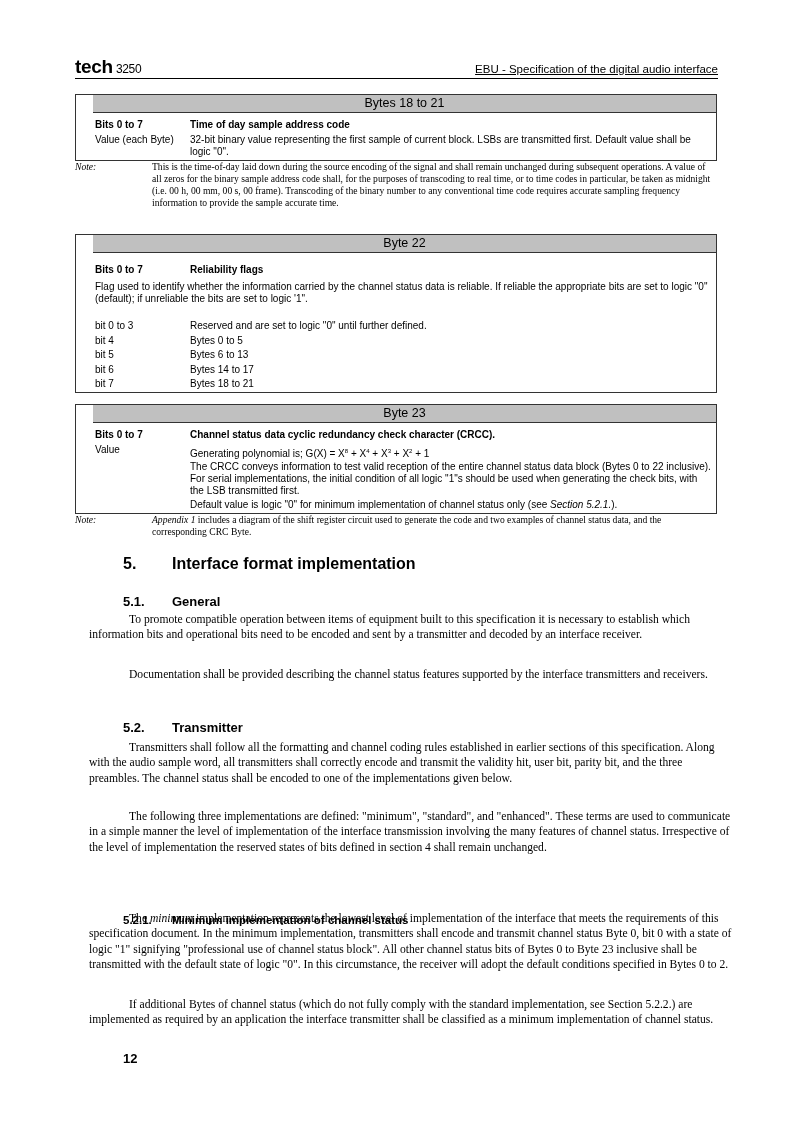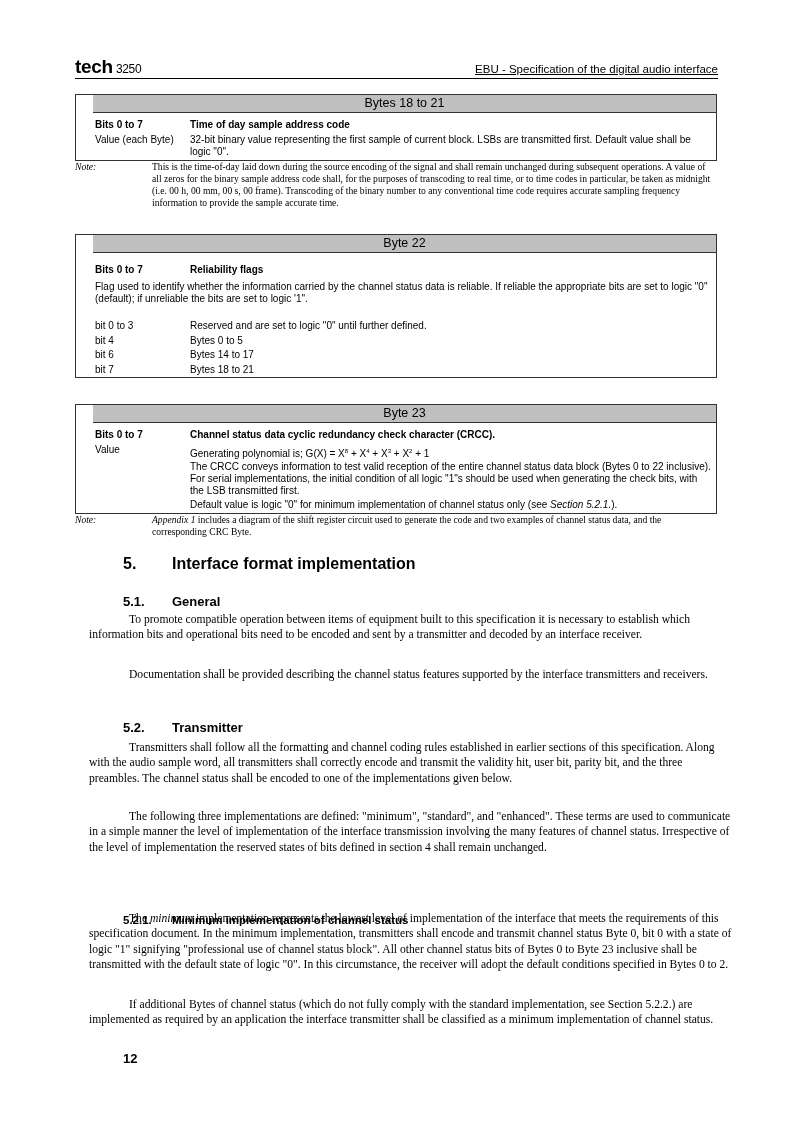--- a/index.html
+++ b/index.html
@@ -74,20 +74,24 @@
     <div class="full" style="margin-top:2px; margin-bottom:14px;">Flag used to identify whether the information carried by the channel status data is reliable. If reliable the appropriate bits are set to logic "0" (default); if unreliable the bits are set to logic '1".</div>
     <div class="row" style="line-height:14.5px;">
       <div class="c1 sm" style="line-height:14.5px;">bit 0 to 3</div>
       <div class="c2 sm" style="line-height:14.5px;">Reserved and are set to logic "0" until further defined.</div>
     </div>
     <div class="row">
       <div class="c1 sm" style="line-height:14.5px;">bit 4</div>
       <div class="c2 sm" style="line-height:14.5px;">Bytes 0 to 5</div>
     </div>
     <div class="row">
+      <div class="c1 sm" style="line-height:14.5px;">bit 5</div>
+      <div class="c2 sm" style="line-height:14.5px;">Bytes 6 to 13</div>
+    </div>
+    <div class="row">
       <div class="c1 sm" style="line-height:14.5px;">bit 6</div>
       <div class="c2 sm" style="line-height:14.5px;">Bytes 14 to 17</div>
     </div>
     <div class="row">
       <div class="c1 sm" style="line-height:14.5px;">bit 7</div>
       <div class="c2 sm" style="line-height:14.5px;">Bytes 18 to 21</div>
     </div>
   </div>
 
   <div class="tbl" style="top:404px;">

